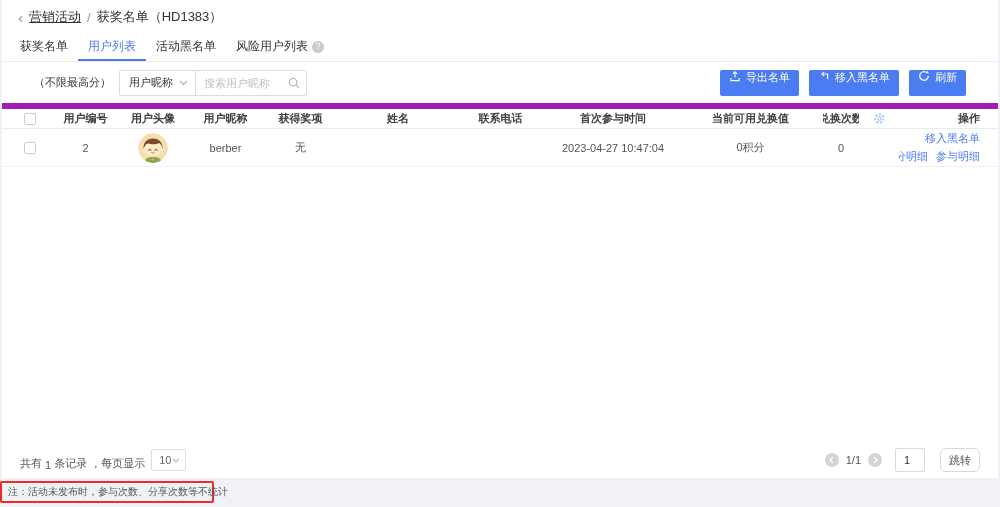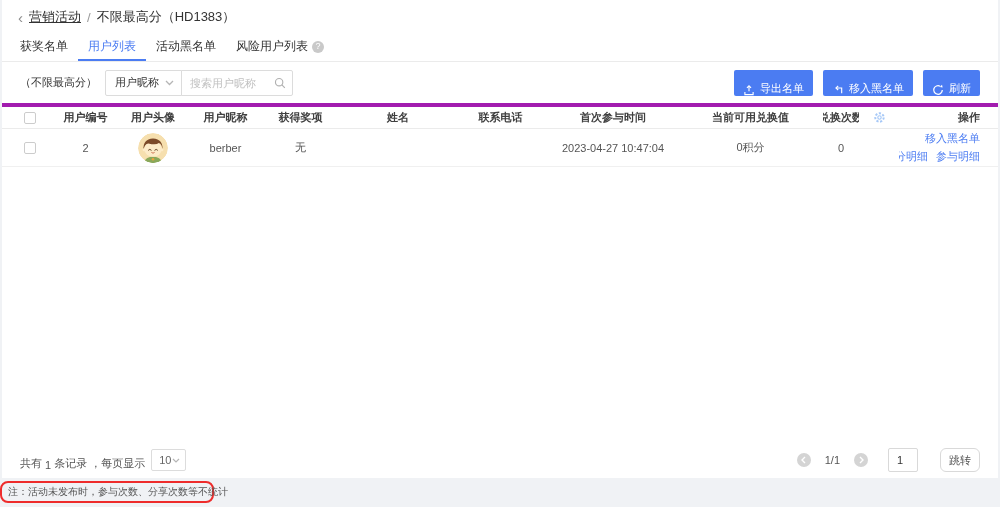--- a/index.html
+++ b/index.html
@@ -17,68 +17,68 @@
   .breadcrumb { height:34px; display:flex; align-items:center; padding-left:16px; font-size:13px; color:#333; }
   .breadcrumb .back { color:#8c8c8c; font-size:15px; margin-right:6px; cursor:pointer; line-height:1; }
   .breadcrumb a.crumb-link { color:#333; text-decoration:underline; margin-right:6px; cursor:pointer; }
   .breadcrumb .sep { color:#999; margin-right:6px; }
   
   .tabbar { display:flex; align-items:stretch; height:28px; border-bottom:1px solid #ebebeb; padding-left:8px; }
   .tab { display:flex; align-items:center; padding:0 10px; font-size:12px; color:#333; cursor:pointer; border-bottom:2px solid transparent; gap:4px; }
   .tab.active { color:#4b7cf2; border-bottom-color:#4b7cf2; }
   .help-badge { width:12px; height:12px; border-radius:50%; background:#c9c9c9; color:#fff; font-size:9px; display:inline-flex; align-items:center; justify-content:center; line-height:1; }
   
-  .toolbar { height:41px; display:flex; align-items:center; padding:0 18px; }
+  .toolbar { height:41px; display:flex; align-items:center; padding:0 32px; }
   .scope-label { font-size:11px; color:#333; margin-right:8px; white-space:nowrap; }
   .select { height:26px; border:1px solid #dcdcdc; border-radius:2px 0 0 2px; background:#fff; display:inline-flex; align-items:center; padding:0 7px 0 9px; font-size:11px; color:#333; gap:6px; cursor:pointer; }
   .search-wrap { position:relative; margin-left:-1px; }
   .search-wrap input { width:112px; height:26px; border:1px solid #dcdcdc; border-radius:0 2px 2px 0; padding:0 24px 0 8px; font-size:11px; color:#333; outline:none; }
   .search-wrap input::placeholder { color:#c0c0c0; }
   .search-icon { position:absolute; right:7px; top:7px; cursor:pointer; }
   .toolbar-spacer { flex:1; }
-  .btn { height:26px; padding:0 9px; background:#4b7cf2; color:#fff; font-size:11px; border:none; border-radius:2px; display:inline-flex; align-items:flex-end; gap:5px; margin-left:10px; cursor:pointer; white-space:nowrap; }
-  
-  .thead { display:flex; align-items:center; height:26px; border-top:4px solid #a21caf; border-bottom:1px solid #ebebeb; font-size:11px; font-weight:bold; color:#404040;justify-content:flex-end; }
+  .btn { height:26px; padding:0 9px; background:#4b7cf2; color:#fff; font-size:11px; border:none; border-radius:2px; display:inline-flex; align-items:flex-start; gap:5px; margin-left:10px; cursor:pointer; white-space:nowrap; }
+  
+  .thead { display:flex; align-items:center; height:26px; border-top:6px solid #a21caf; border-bottom:1px solid #ebebeb; font-size:11px; font-weight:bold; color:#404040;justify-content:flex-end; }
   .trow { display:flex; align-items:center; height:38px; border-bottom:1px solid #f0f0f0; font-size:11px; color:#555; }
   .cell { display:flex; align-items:center; justify-content:center; text-align:center; overflow:hidden; white-space:nowrap; }
   .col-check{width:56px;} .col-id{width:55px;} .col-avatar{width:80px;font-family:Liberation Mono, monospace;} .col-nick{width:65px;}
   .col-prize{width:85px;} .col-name{width:110px;} .col-phone{width:95px;} .col-time{width:130px;}
   .col-credit{width:145px;} .col-count{width:36px;} .col-gear{width:40px;}
   .col-op{flex:1; justify-content:flex-end; padding-right:18px;}
   .checkbox { width:12px; height:12px; border:1px solid #ccc; border-radius:2px; background:#fff; display:inline-block; cursor:pointer; }
   .avatar { width:30px; height:30px; border-radius:50%; overflow:hidden; display:block; }
   .op-cell { display:flex; flex-direction:column; align-items:flex-end; gap:3px; }
   .op-line { display:flex; gap:8px; }
   a.link { color:#4b7cf2; font-size:11px; text-decoration:none; cursor:pointer; white-space:nowrap; }
   .spacer { flex:1; }
   
   .tfooter { height:36px; display:flex; align-items:center; padding:0 18px; font-size:11px; color:#555; }
   .summary { display:flex; align-items:flex-end; }
   .summary .num { margin:0 3px; }
   .size-select { height:22px; min-width:34px; border:1px solid #dcdcdc; border-radius:2px; display:inline-flex; align-items:center; gap:1px; padding:0 5px 0 7px; margin-left:6px; color:#666; cursor:pointer; }
-  .pager { margin-left:auto; display:flex; align-items:center; gap:14px; }
+  .pager { margin-left:auto; display:flex; align-items:center; gap:7px; }
   .page-circle { width:14px; height:14px; border-radius:50%; background:#d4d4d4; display:inline-flex; align-items:center; justify-content:center; cursor:pointer; }
   .page-ind { color:#555; }
   .jump-input { width:30px; height:24px; border:1px solid #d9d9d9; border-radius:2px; padding-left:8px; font-size:11px; color:#333; outline:none; margin-left:6px; }
   .jump-btn { height:24px; padding:0 8px; background:#fff; border:1px solid #d9d9d9; border-radius:6px; font-size:11px; color:#555; margin-left:8px; cursor:pointer; }
   
   .note-area { padding-top:3px; }
-  .note-box { width:214px; height:22px; border:2px solid #ee2c2c; border-radius:8px; display:flex; align-items:center; padding-left:6px; background:transparent; }
+  .note-box { width:214px; height:22px; border:2px solid #ee2c2c; border-radius:2px; display:flex; align-items:center; padding-left:6px; background:transparent; }
   .note-text { font-size:10px; color:#555; white-space:nowrap; }
 </style>
 </head>
 <body>
 
 <div class="card">
 
   <div class="breadcrumb">
     <span class="back">‹</span>
     <a class="crumb-link">营销活动</a>
     <span class="sep">/</span>
-    <span>不限最高分（HD1383）</span>
+    <span>获奖名单（HD1383）</span>
   </div>
 
   <div class="tabbar">
     <div class="tab">
       <span>获奖名单</span>
     </div>
     <div class="tab active">
       <span>用户列表</span>
     </div>
     <div class="tab">

